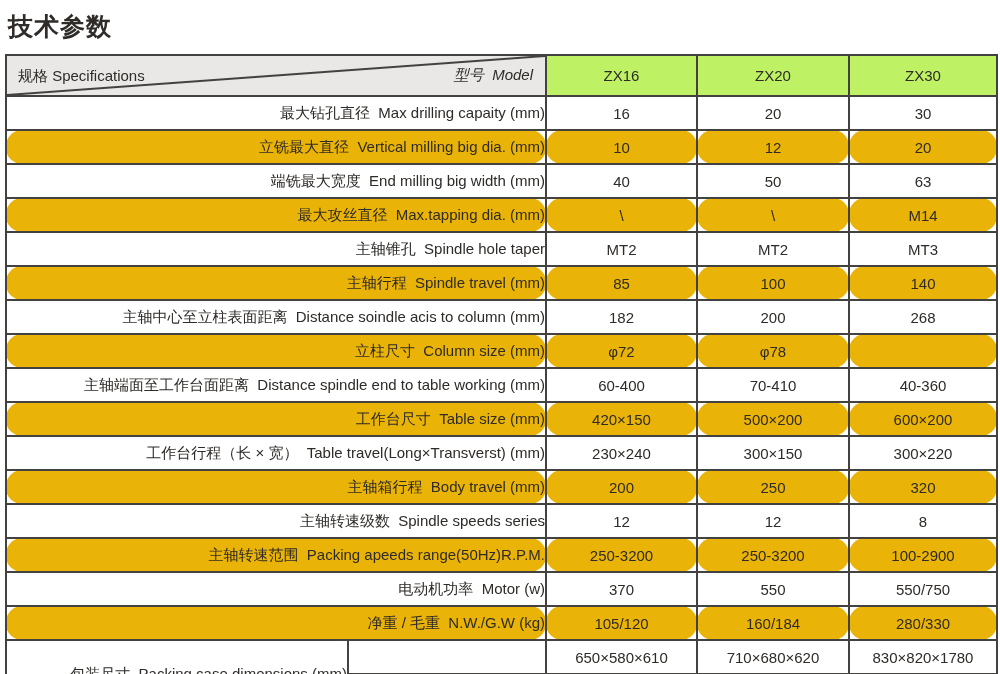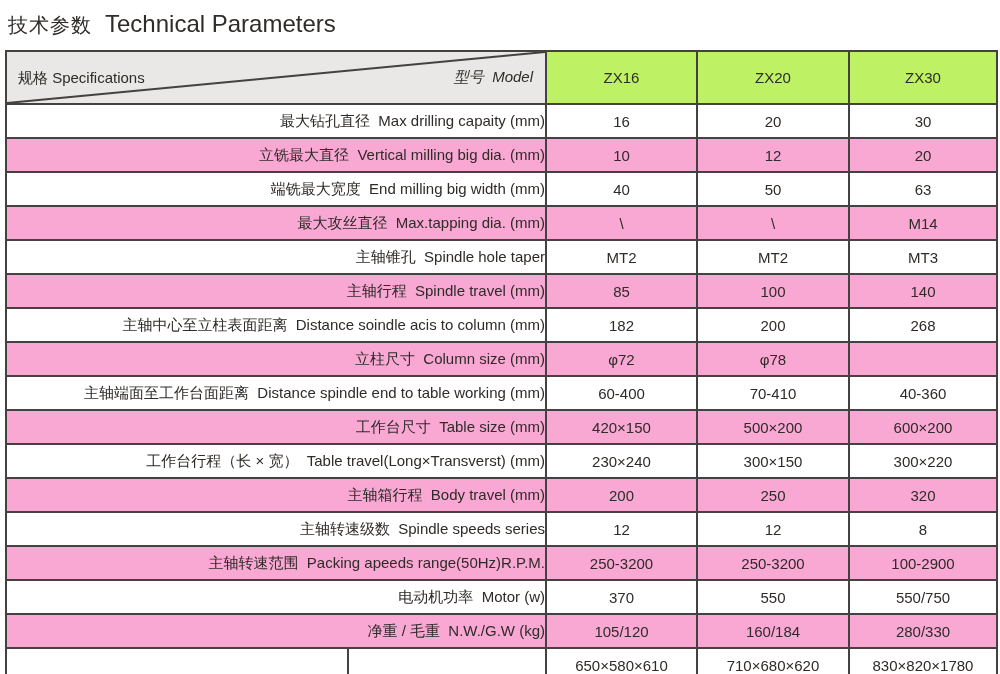--- a/index.html
+++ b/index.html
@@ -17,22 +17,22 @@
     padding: 8px 4px 0 5px;
     overflow: hidden;
   }
   .title {
     display: flex;
     align-items: baseline;
     gap: 13px;
     padding: 2px 0 11px 3px;
   }
   .title-zh {
-    font-size: 20px;
-    font-weight: normal;
+    font-size: 25px;
+    font-weight: bold;
     letter-spacing: 1px;
     white-space: pre;
   }
   .title-en {
     font-size: 24px;
     font-weight: normal;
     white-space: pre;
   }
   table.params {
     border-collapse: collapse;
@@ -47,42 +47,43 @@
     height: 32px;
     padding: 0;
     background: #ffffff;
     overflow: hidden;
   }
   .params thead th {
     height: 27px;
     background: #bef264;
   }
   .params tr.row-gray td {
-    background: #f9a8d4;
+    background: #eab308;
+    border-radius: 16px;
   }
   .params td.label {
     text-align: right;
     padding-left: 9px;
     white-space: pre;
   }
   .params td.packing-label {
     background: #ffffff;
   }
   .params td.sub-label {
     text-align: center;
     white-space: pre;
   }
   .params td.val,
   .params th.val {
     text-align: center;
     white-space: pre;
   }
   .params th.corner {
     position: relative;
-    padding: 12px;
+    padding: 6px;
     background-color: #e9e8e6;
     background-image: linear-gradient(
       to bottom right,
       transparent calc(50% - 1.5px),
       #444240 calc(50% - 0.5px),
       #444240 calc(50% + 0.5px),
       transparent calc(50% + 1.5px)
     );
     text-align: right;
   }
@@ -102,21 +103,20 @@
     font-style: italic;
   }
 </style>
 </head>
 <body>
 
 <div class="page">
 
   <div class="title">
     <span class="title-zh">技术参数</span>
-    <span class="title-en">Technical Parameters</span>
   </div>
 
   <table class="params">
     <colgroup>
       <col style="width:342px">
       <col style="width:198px">
       <col style="width:151px">
       <col style="width:152px">
       <col style="width:148px">
     </colgroup>

